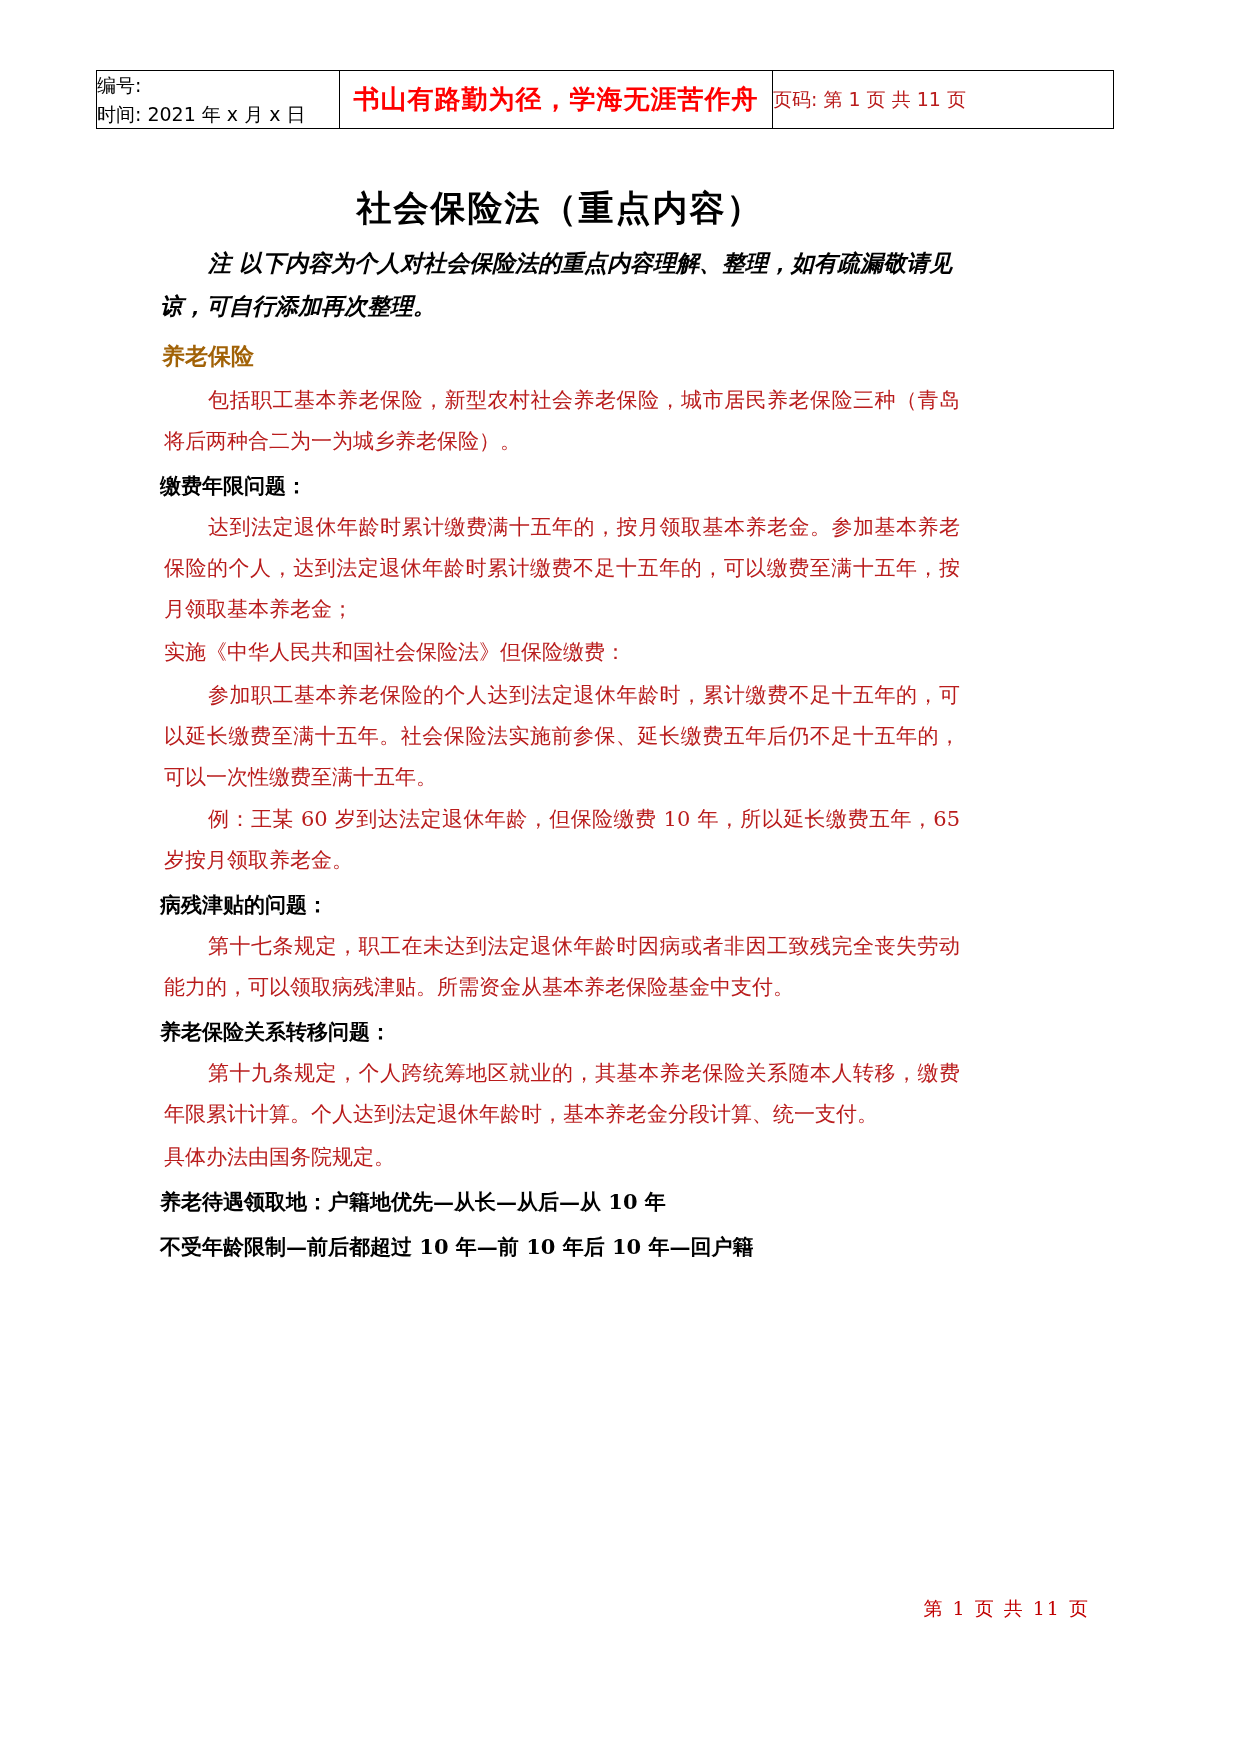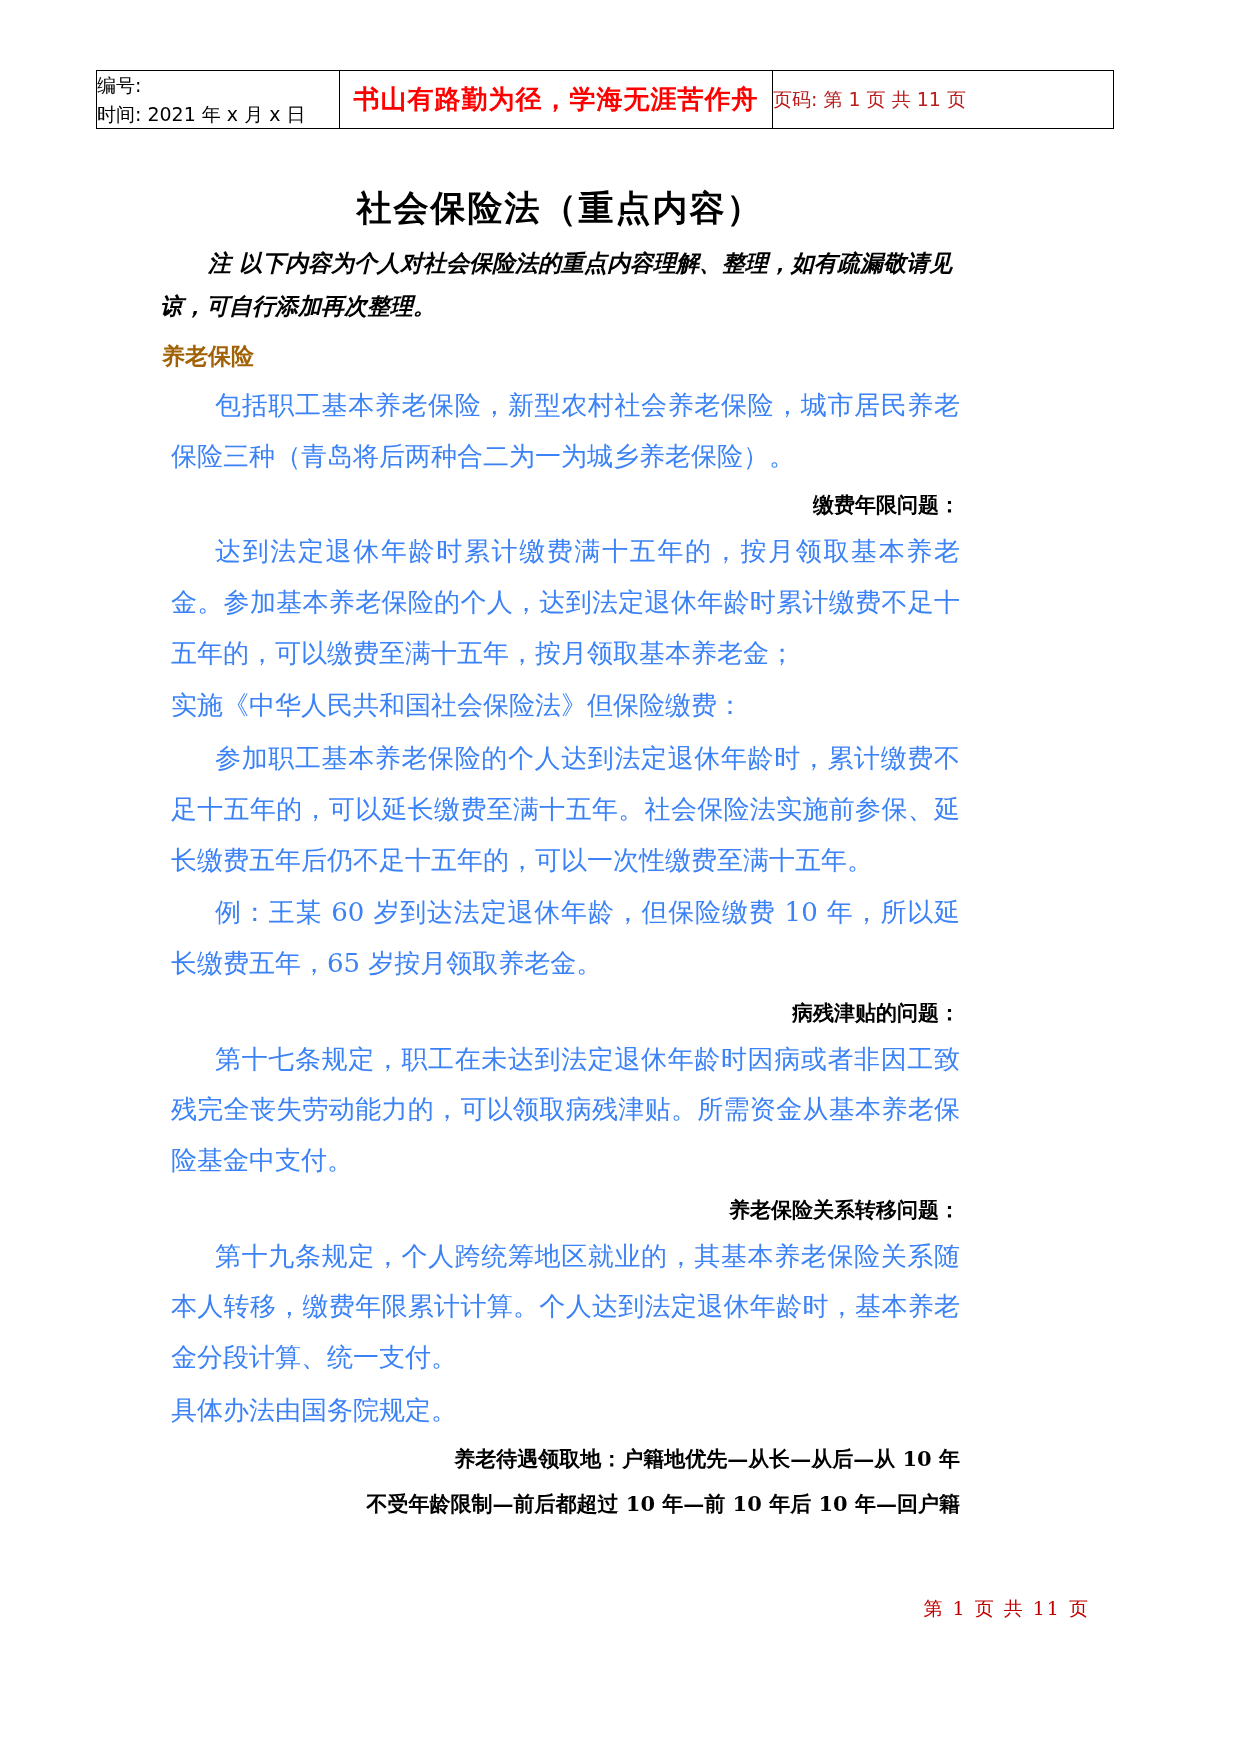--- a/index.html
+++ b/index.html
@@ -78,36 +78,35 @@
     margin: 8px 0 14px 0;
   }
   .section-head {
     color: #a16207;
     font-weight: bold;
     font-size: 23px;
     margin: 14px 0 8px 2px;
     font-family: "DejaVu Serif", "Liberation Serif", serif;
   }
   p.para {
-    font-size: 26px;
+    font-size: 21px;
     line-height: 1.95;
-    margin: 0 0 2px 11px;
-    color: #3b82f6;
+    margin: 0 0 2px 4px;
+    color: #b91c1c;
     font-family: "DejaVu Serif", "Liberation Serif", serif;
     text-align: justify;
   }
   p.indent { text-indent: 44px; }
   p.sub-head {
     font-size: 21px;
     font-weight: bold;
     line-height: 1.95;
     margin: 4px 0 0 0;
     color: #000;
     font-family: "DejaVu Serif", "Liberation Serif", serif;
-    text-align: right;
   }
   
   .footer {
     position: absolute;
     right: 128px;
     bottom: 132px;
     font-size: 19px;
     color: #c00000;
     letter-spacing: 2px;
     font-family: "DejaVu Serif", "Liberation Serif", serif;

